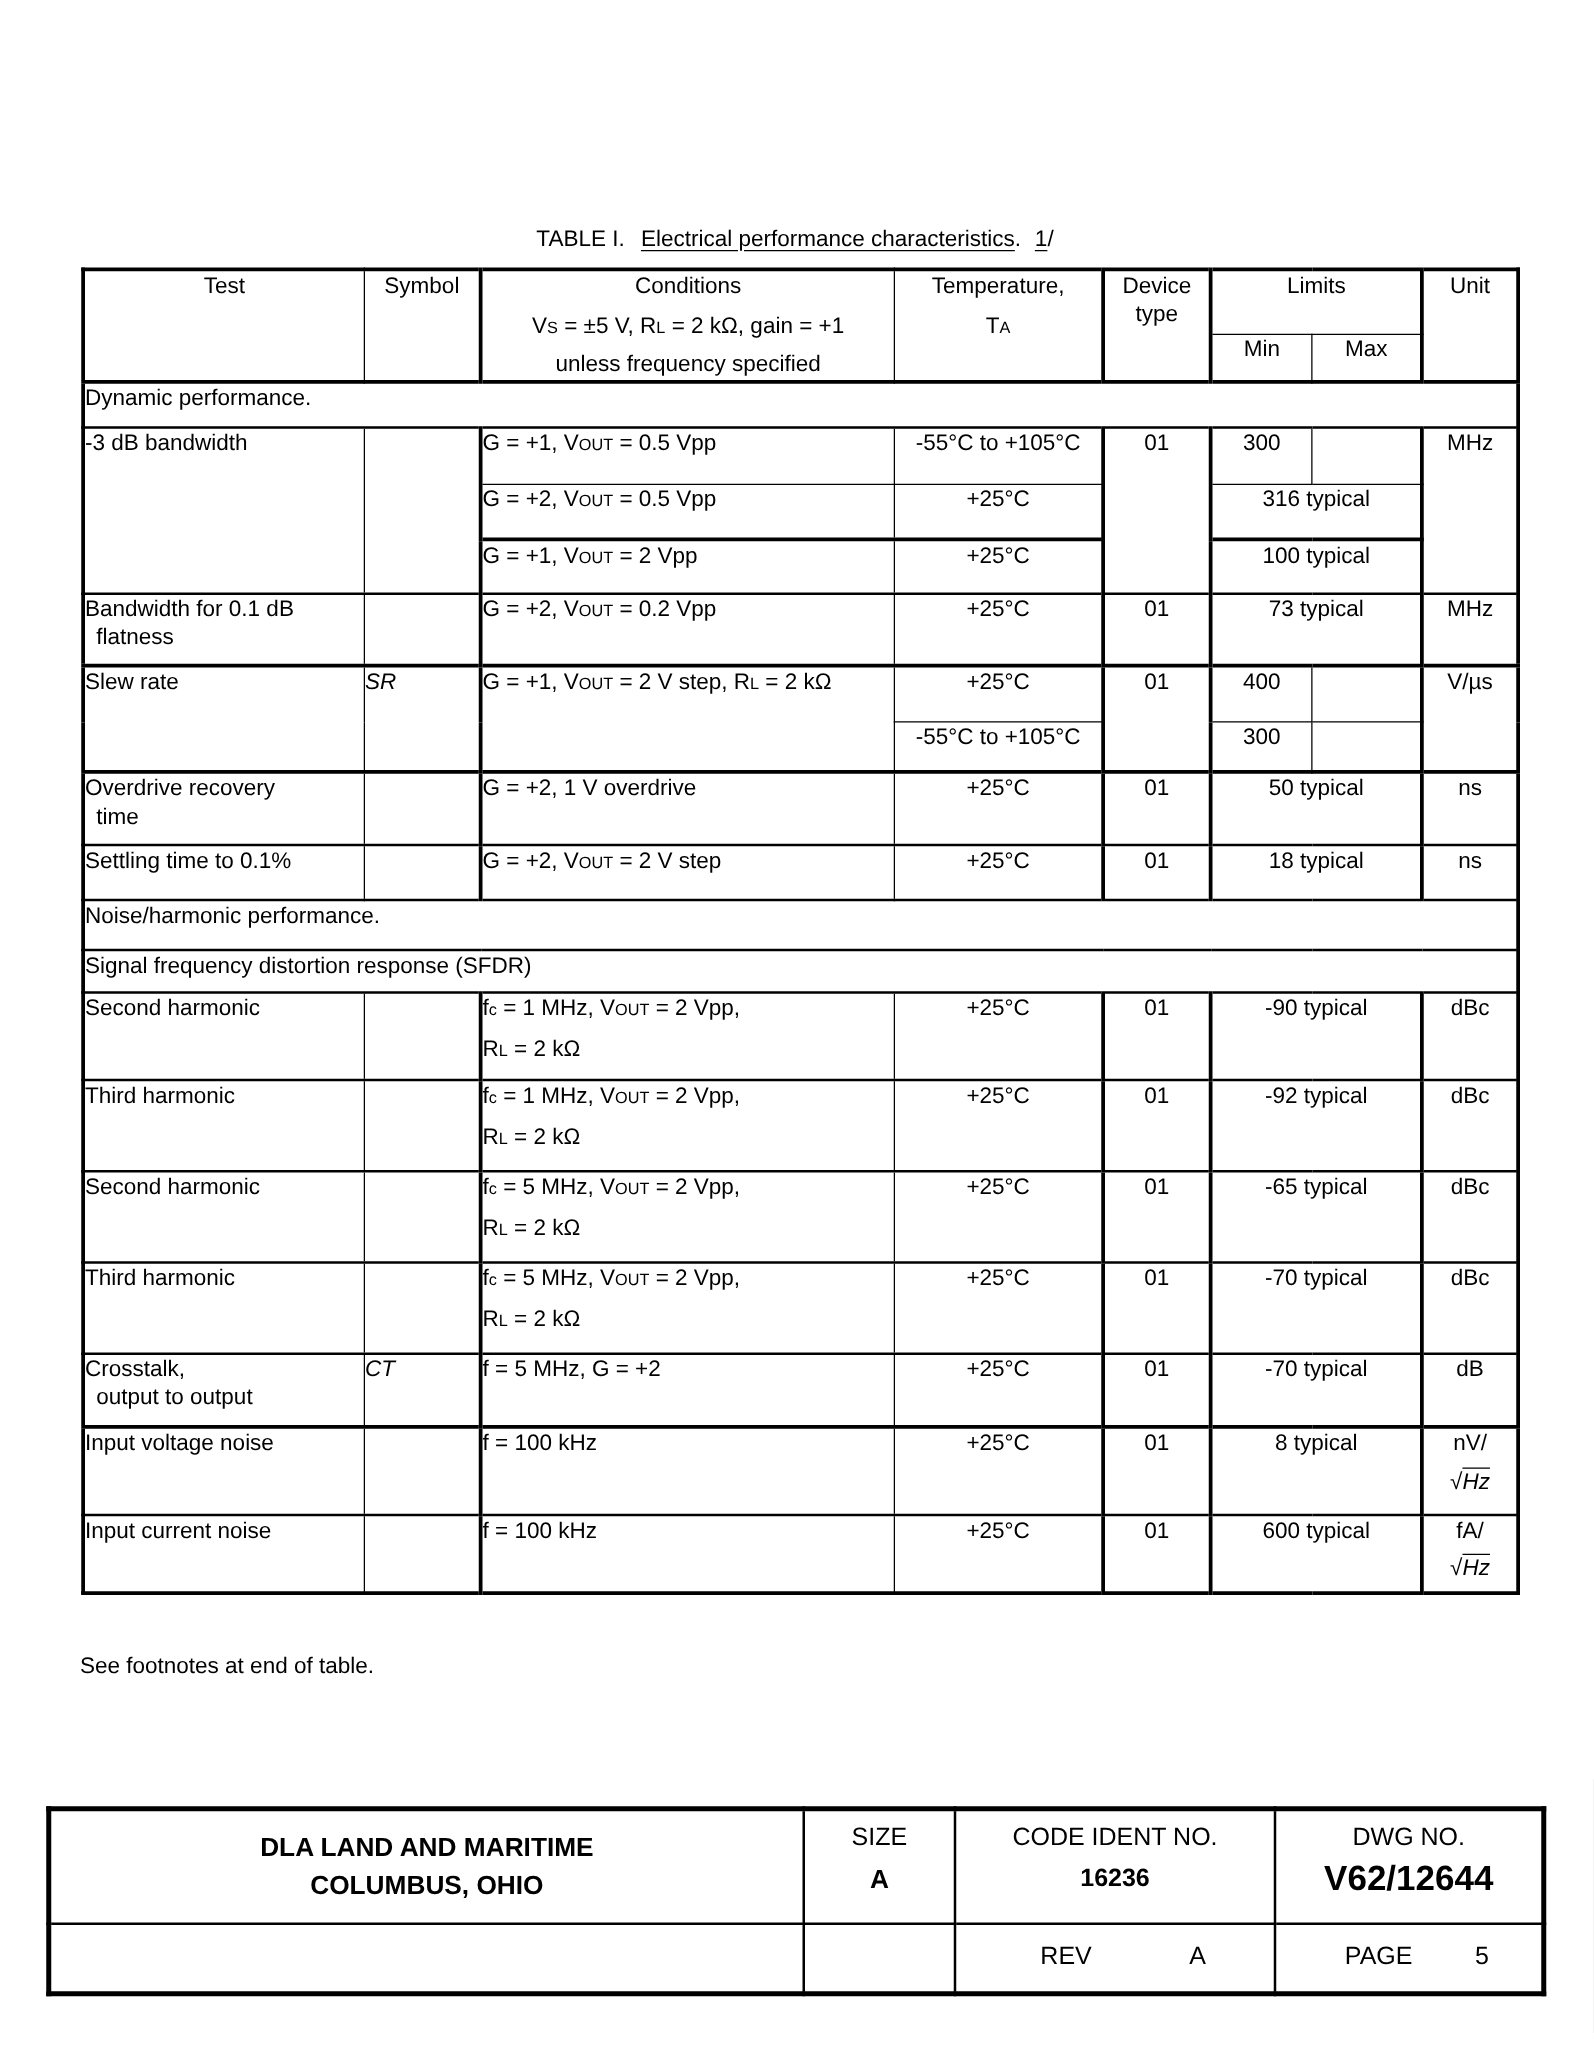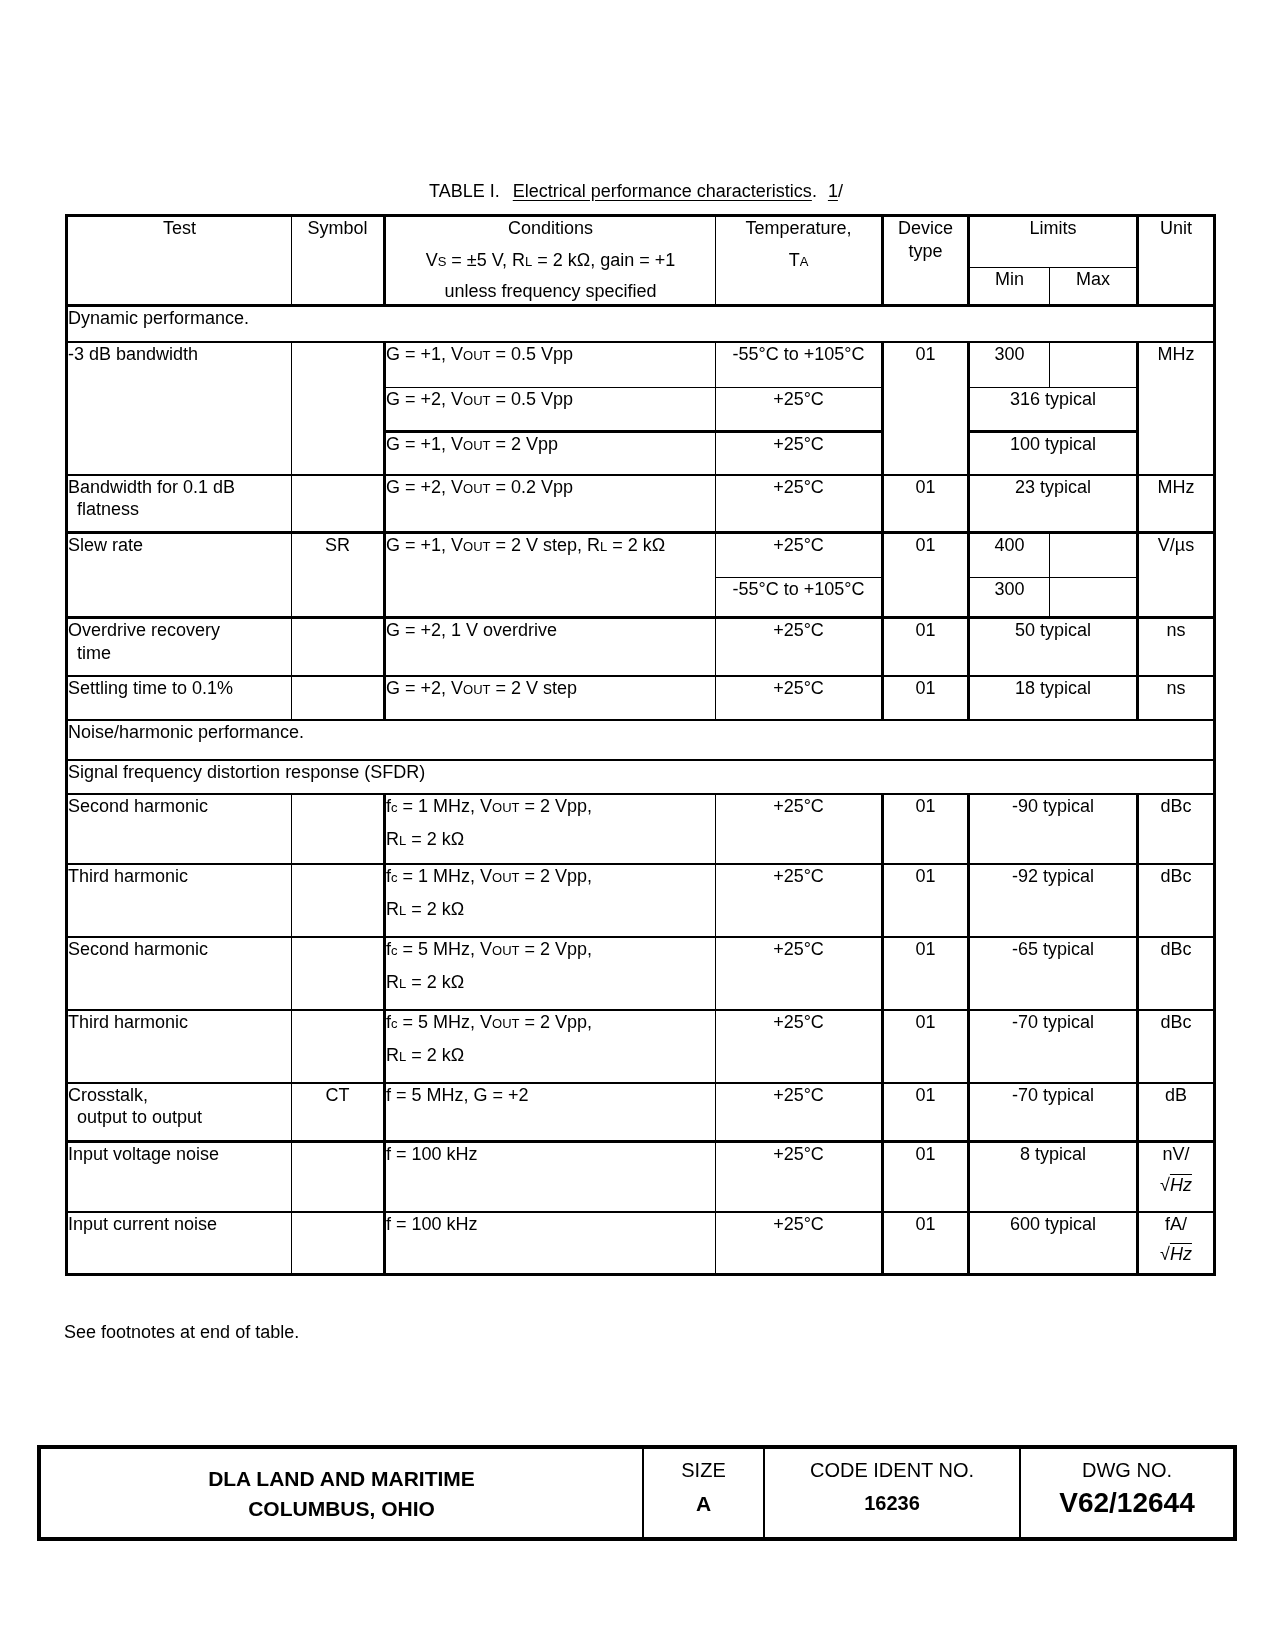--- a/index.html
+++ b/index.html
@@ -26,21 +26,21 @@
   }
   .vl3 { border-left-width:3px !important; }
   tr.rt2 > td, tr.rt2 > th { border-top-width:2px; }
   tr.rt3 > td, tr.rt3 > th { border-top-width:3px; }
   .ctr  { text-align:center; padding:11px 2px 4px 2px; }
   .mh   { padding-top:7px; }
   .limhead { padding-top:14px; }
   .mt   { margin-top:9px; }
   td.test { text-align:left; padding:9px 4px 4px 9px; }
   td.test .l2 { padding-left:9px; }
-  td.sym  { text-align:center; padding:9px 2px 4px 9px; }
+  td.sym  { text-align:left; padding:9px 2px 4px 9px;font-style:italic; }
   td.cond { text-align:left; padding:11px 4px 4px 13px; }
   td.cond .l2 { margin-top:11px; }
   td.sect { text-align:left; padding:7px 4px 6px 9px; }
   .ctr .l2 { margin-top:8px;font-style:italic; }
   .sb { font-size:13px; }
   .ov { text-decoration:overline; }
   
   .footnote { position:absolute; top:1322px; left:64px; font-size:18px; }
   
   table.tblock {
@@ -141,21 +141,21 @@
 
       <tr class="rt2" style="height:58px">
         <td class="test">
           <div>Bandwidth for 0.1 dB</div>
           <div class="l2">flatness</div>
         </td>
         <td class="sym"></td>
         <td class="cond vl3">G = +2, V<span class="sb">OUT</span> = 0.2 Vpp</td>
         <td class="ctr">+25°C</td>
         <td class="ctr vl3">01</td>
-        <td colspan="2" class="ctr vl3">23 typical</td>
+        <td colspan="2" class="ctr vl3">73 typical</td>
         <td class="ctr vl3">MHz</td>
       </tr>
 
       <tr class="rt3" style="height:45px">
         <td rowspan="2" class="test">
             <div>Slew rate</div>
           </td>
         <td rowspan="2" class="sym">SR</td>
         <td rowspan="2" class="cond vl3">G = +1, V<span class="sb">OUT</span> = 2 V step, R<span class="sb">L</span> = 2 kΩ</td>
         <td class="ctr">+25°C</td>
@@ -328,16 +328,26 @@
         </td>
         <td>
           <div class="lbl">CODE IDENT NO.</div>
           <div class="val">16236</div>
         </td>
         <td>
           <div class="lbl">DWG NO.</div>
           <div class="val vdwg">V62/12644</div>
         </td>
       </tr>
+      <tr style="height:56px">
+        <td></td>
+        <td></td>
+        <td class="rp">
+          <span>REV</span><span class="rv">A</span>
+        </td>
+        <td class="rp">
+          <span>PAGE</span><span class="pv">5</span>
+        </td>
+      </tr>
     </tbody>
   </table>
 
 </div>
 
 </body></html>

